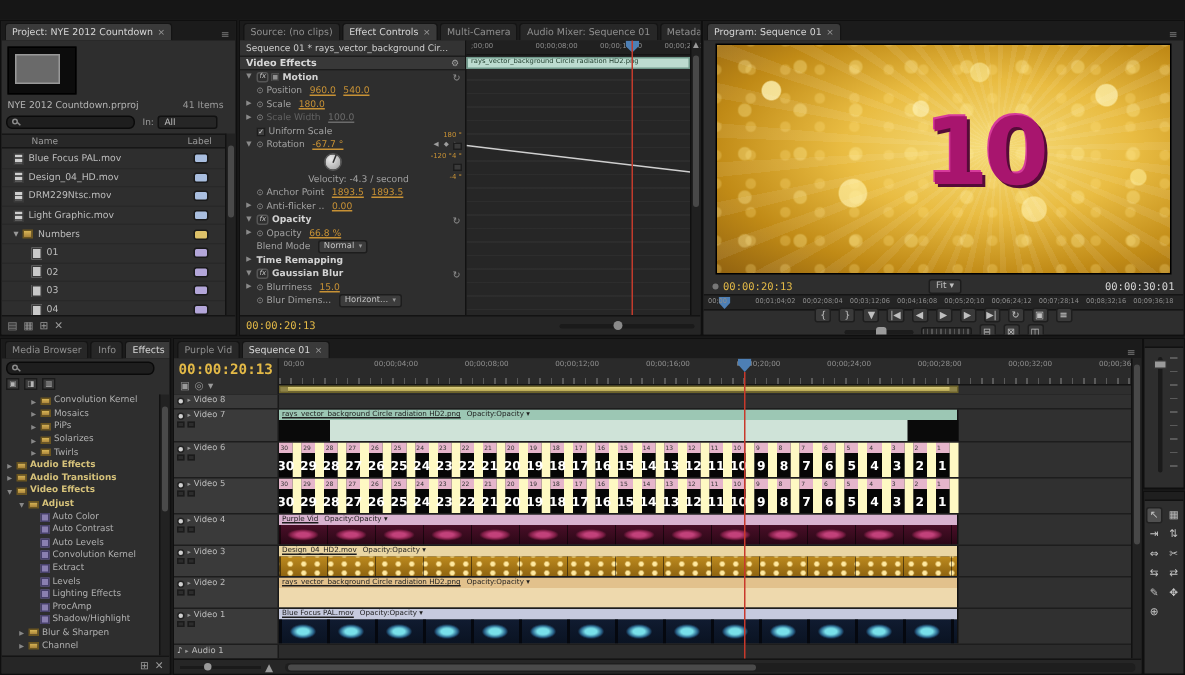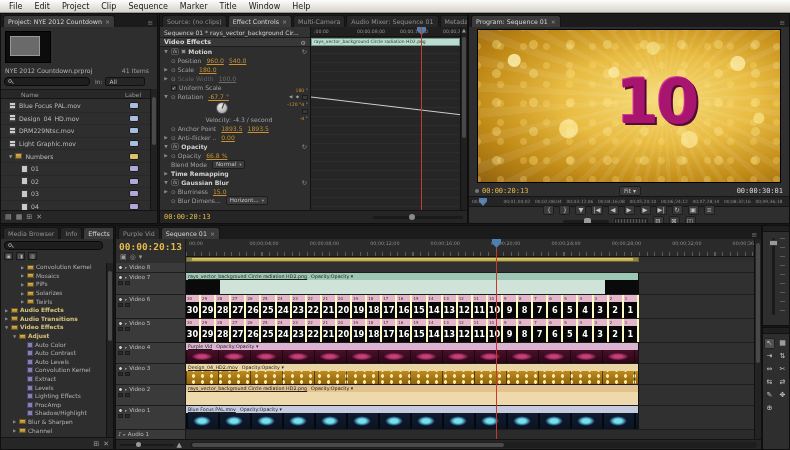--- a/index.html
+++ b/index.html
@@ -156,21 +156,21 @@
   .blk{position:absolute;top:7px;bottom:0;width:34px;background:#0a0a0a}
   .blk.end{left:419px}
   .c-purple .cliphead{background:#d9b3d0}
   .c-purple .clipbody{background:repeating-linear-gradient(90deg,rgba(0,0,0,.55) 0 1px,transparent 1px 32px),radial-gradient(ellipse 14px 5px,#c2417a 0 30%,#7c1c44 60%,transparent 75%) 0 50%/32px 100%,linear-gradient(#4a0f28,#2a0716)}
   .c-gold .cliphead{background:#ead6a4}
   .c-gold .clipbody{background:repeating-linear-gradient(90deg,rgba(0,0,0,.5) 0 1px,transparent 1px 32px),radial-gradient(circle 2px,#ffe9a0 0 1.5px,transparent 2px) 3px 2px/9px 6px,linear-gradient(#bd8a1e,#8f6410)}
   .c-tan .cliphead{background:#e2c18c}.c-tan .clipbody{background:#eed9ad}
   .c-blue .cliphead{background:#c6cade}
   .c-blue .clipbody{background:repeating-linear-gradient(90deg,#05080f 0 2px,transparent 2px 32px),radial-gradient(ellipse 11px 6px,#79e0ea 0 35%,#275f86 65%,transparent 80%) 0 50%/32px 100%,linear-gradient(#101b30,#0a1322)}
   .numrow{display:flex;height:100%;width:454px}
-  .numclip{flex:none;width:15.1px;height:100%;border-right:2px solid #fef9c3;position:relative}
+  .numclip{flex:none;width:15.1px;height:100%;border-right:6px solid #fef9c3;position:relative}
   .numhead{height:7px;background:#e5b5cb;font-size:4px;line-height:7px;color:#333;padding-left:1px;overflow:hidden}
   .numbody{position:absolute;left:0;right:0;top:7px;bottom:0;background:#060606;color:#fff;font-weight:bold;font-size:8.2px;display:flex;align-items:center;justify-content:center}
   #tl-vscroll{position:absolute;right:0;top:13px;width:7px;bottom:10px;background:#232323;border-left:1px solid #111}
   #tl-vscroll .thumb{position:absolute;left:1px;right:1px;top:4px;height:60%;background:#484848;border-radius:2px}
   #tl-bottom{position:absolute;left:0;right:0;bottom:0;height:10px;background:#262626;border-top:1px solid #131313;display:flex;align-items:center}
   #tl-zoom{flex:none;width:70px;display:flex;align-items:center;gap:3px;padding:0 4px}
   .zline{flex:1;height:2px;background:#1a1a1a;position:relative}
   .zline .knob{position:absolute;left:30%;top:-2px;width:5px;height:5px;border-radius:50%;background:#9a9a9a}
   #tl-hscroll{flex:1;height:6px;background:#1e1e1e;border-radius:3px;margin:0 4px;position:relative}
   #tl-hscroll .thumb{position:absolute;left:2px;width:55%;top:1px;bottom:1px;background:#4a4a4a;border-radius:3px}
@@ -184,31 +184,20 @@
   .tool{width:11px;height:11px;font-size:7px;color:#c4c4c4;text-align:center;line-height:11px;border-radius:2px}
   .tool.active{background:#505050;border:1px solid #222;line-height:9px}
 
   .tick{position:absolute;top:2px;white-space:nowrap}
 </style>
 </head>
 <body>
 
 <div id="app">
 
-  <div id="menubar">
-      <span class="menuitem">File</span>
-      <span class="menuitem">Edit</span>
-      <span class="menuitem">Project</span>
-      <span class="menuitem">Clip</span>
-      <span class="menuitem">Sequence</span>
-      <span class="menuitem">Marker</span>
-      <span class="menuitem">Title</span>
-      <span class="menuitem">Window</span>
-      <span class="menuitem">Help</span>
-    </div>
 
   <div class="panel" id="project-panel" style="left:0;top:13px;width:158px;height:211px">
     <div class="tabbar" id="project-tabbar">
         <span class="tab active">Project: NYE 2012 Countdown<span class="tabx">×</span></span>
         <span class="panelmenu">≡</span>
       </div>
     <div id="project-preview">
         <div class="inner"></div>
       </div>
     <div id="project-fileline">

